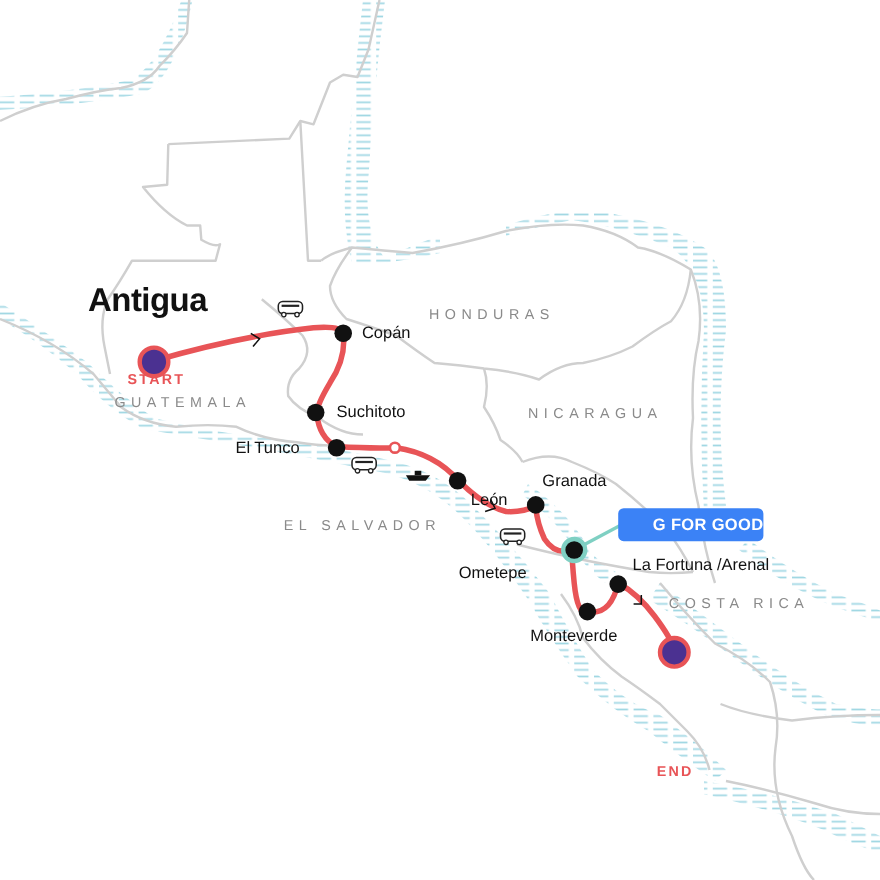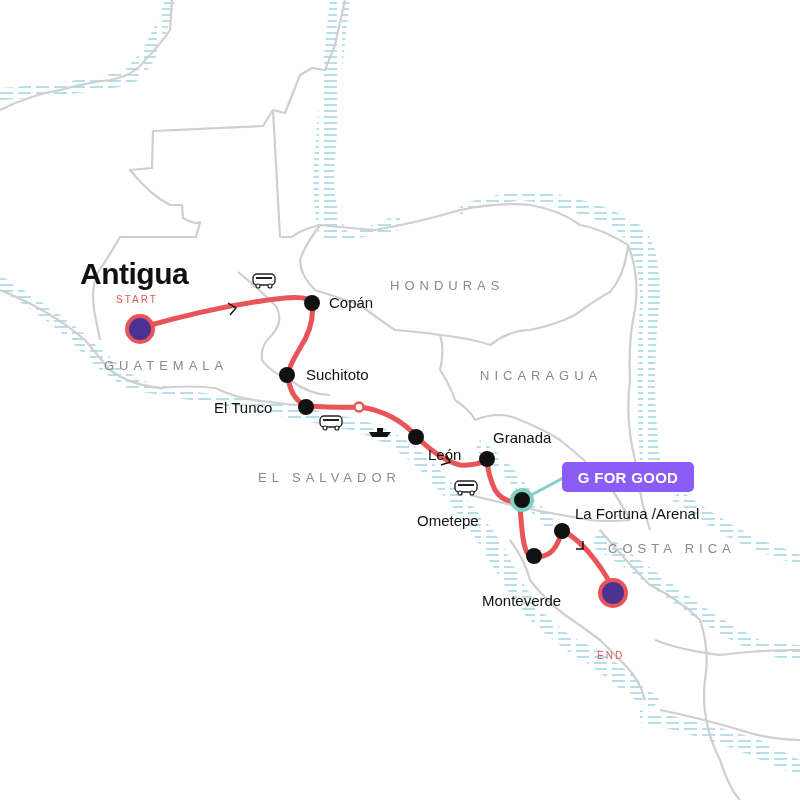--- a/index.html
+++ b/index.html
@@ -1,21 +1,21 @@
 <!DOCTYPE html>
 <html><head>
 <meta charset="utf-8">
 <style>
   html, body { margin: 0; padding: 0; background: #ffffff; }
   #map-root { position: relative; width: 800px; height: 800px; overflow: hidden; background: #ffffff; font-family: "Liberation Sans", "DejaVu Sans", sans-serif; }
   svg.map-svg { position: absolute; left: 0; top: 0; width: 800px; height: 800px; }
   .label { position: absolute; white-space: nowrap; }
   .city { font-weight: normal; font-size: 15px; color: #111111; }
   .city-big { font-weight: bold; font-size: 30px; color: #111111; letter-spacing: -0.5px; }
-  .sub-label { font-weight: normal; font-size: 10px; letter-spacing: 2px; }
+  .sub-label { font-weight: bold; font-size: 13px; letter-spacing: 2px; margin-top: 43px; }
   .country { font-size: 13px; letter-spacing: 5px; color: #8a8a8a; }
   .gforgood { position: absolute; left: 562px; top: 462px; width: 132px; height: 30px; border-radius: 5px; color: #ffffff; font-weight: bold; font-size: 15px; display: flex; align-items: center; justify-content: center; letter-spacing: 0.3px; }
 </style>
 </head>
 <body>
 
 <div id="map-root">
   <svg class="map-svg" viewBox="0 0 800 800">
     <defs>
       <pattern id="hatch" width="18" height="6" patternUnits="userSpaceOnUse">
@@ -116,18 +116,18 @@
   <div class="label sub-label" style="left:116px; top:294px; color:#e85457;">START</div>
   <div class="label sub-label" style="left:597px; top:650px; color:#e85457;">END</div>
 
   <div class="label city" style="left:329px; top:294px;">Copán</div>
   <div class="label city" style="left:306px; top:366px;">Suchitoto</div>
   <div class="label city" style="left:214px; top:399px;">El Tunco</div>
   <div class="label city" style="left:428px; top:410px;margin-top:36px;">León</div>
   <div class="label city" style="left:493px; top:429px;">Granada</div>
   <div class="label city" style="left:417px; top:512px;">Ometepe</div>
   <div class="label city" style="left:575px; top:505px;">La Fortuna /Arenal</div>
-  <div class="label city" style="left:482px; top:570px;margin-top:22px;">Monteverde</div>
+  <div class="label city" style="left:482px; top:570px;">Monteverde</div>
 
-  <div class="gforgood" style="background:#8b5cf6;">
+  <div class="gforgood" style="background:#3b82f6;justify-content:flex-end;">
     <span>G FOR GOOD</span>
   </div>
 </div>
 
 </body></html>

